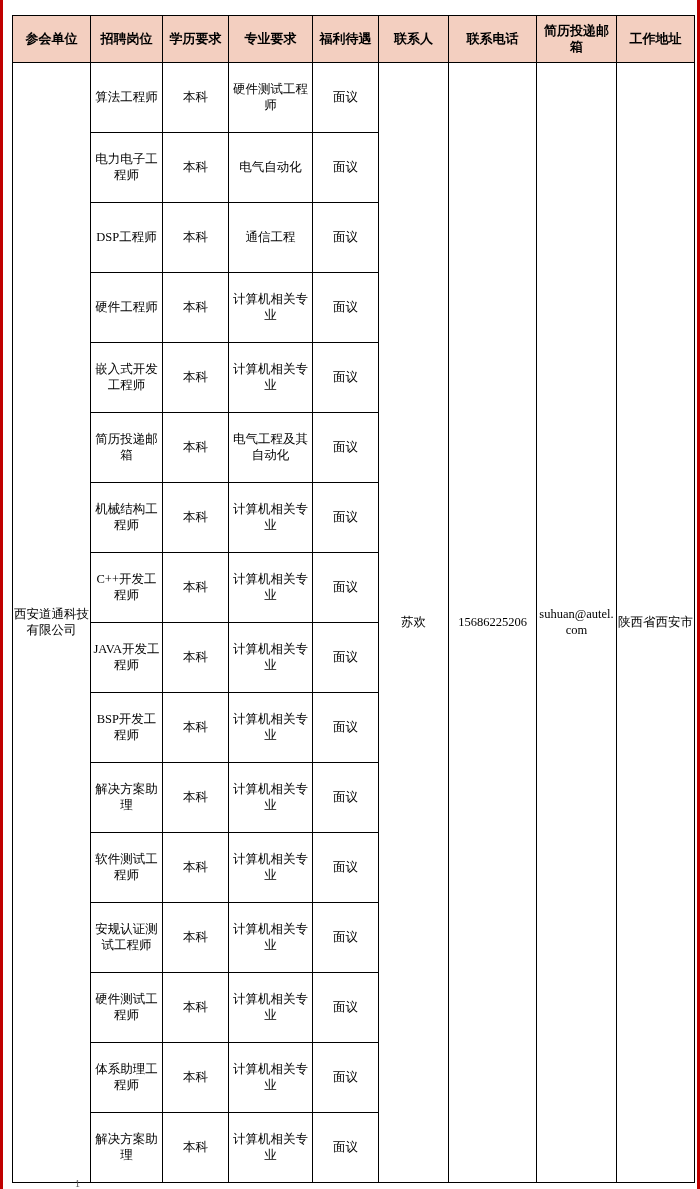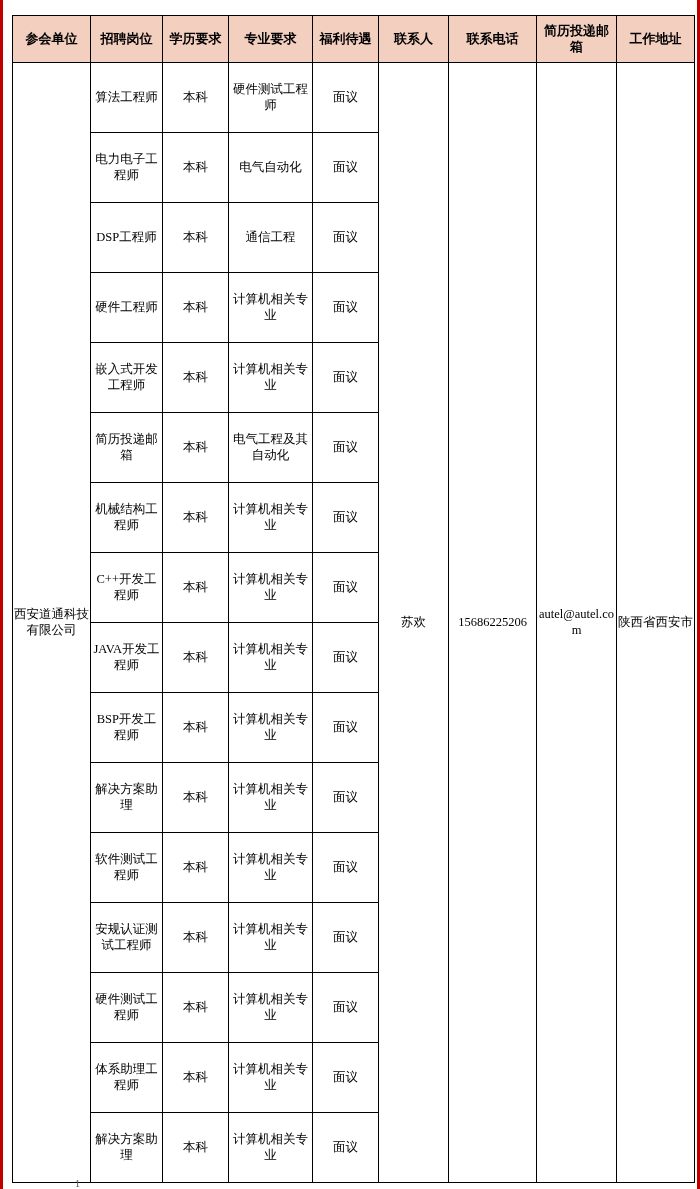--- a/index.html
+++ b/index.html
@@ -126,21 +126,21 @@
       </thead>
       <tbody>
           <tr style="height: 70px;">
             <td class="unit-cell" rowspan="16">西安道通科技有限公司</td>
             <td class="post-cell">算法工程师</td>
             <td>本科</td>
             <td class="major-cell">硬件测试工程师</td>
             <td>面议</td>
             <td rowspan="16">苏欢</td>
             <td class="phone-cell" rowspan="16">15686225206</td>
-            <td class="email-cell" rowspan="16">autel@autel.com</td>
+            <td class="email-cell" rowspan="16">suhuan@autel.com</td>
             <td class="addr-cell" rowspan="16">陕西省西安市</td>
           </tr>
           <tr style="height: 70px;">
             <td class="post-cell">电力电子工程师</td>
             <td>本科</td>
             <td class="major-cell">电气自动化</td>
             <td>面议</td>
           </tr>
           <tr style="height: 70px;">
             <td class="post-cell">DSP工程师</td>

